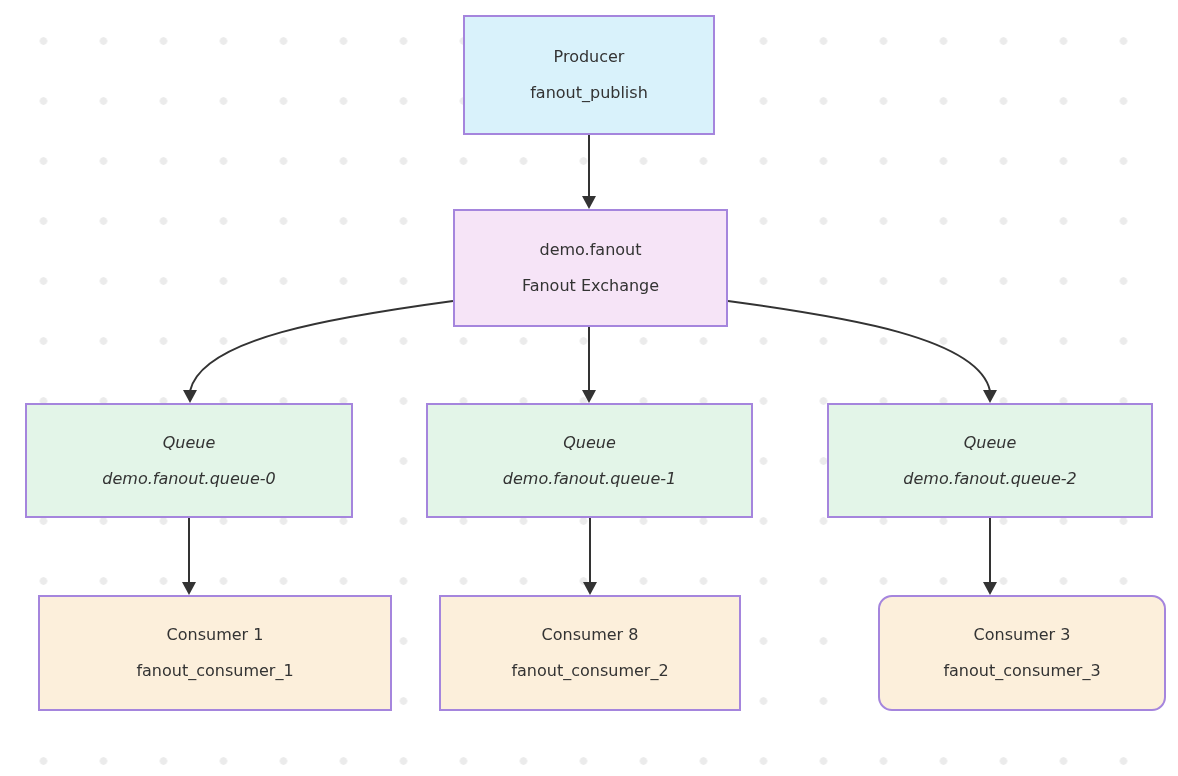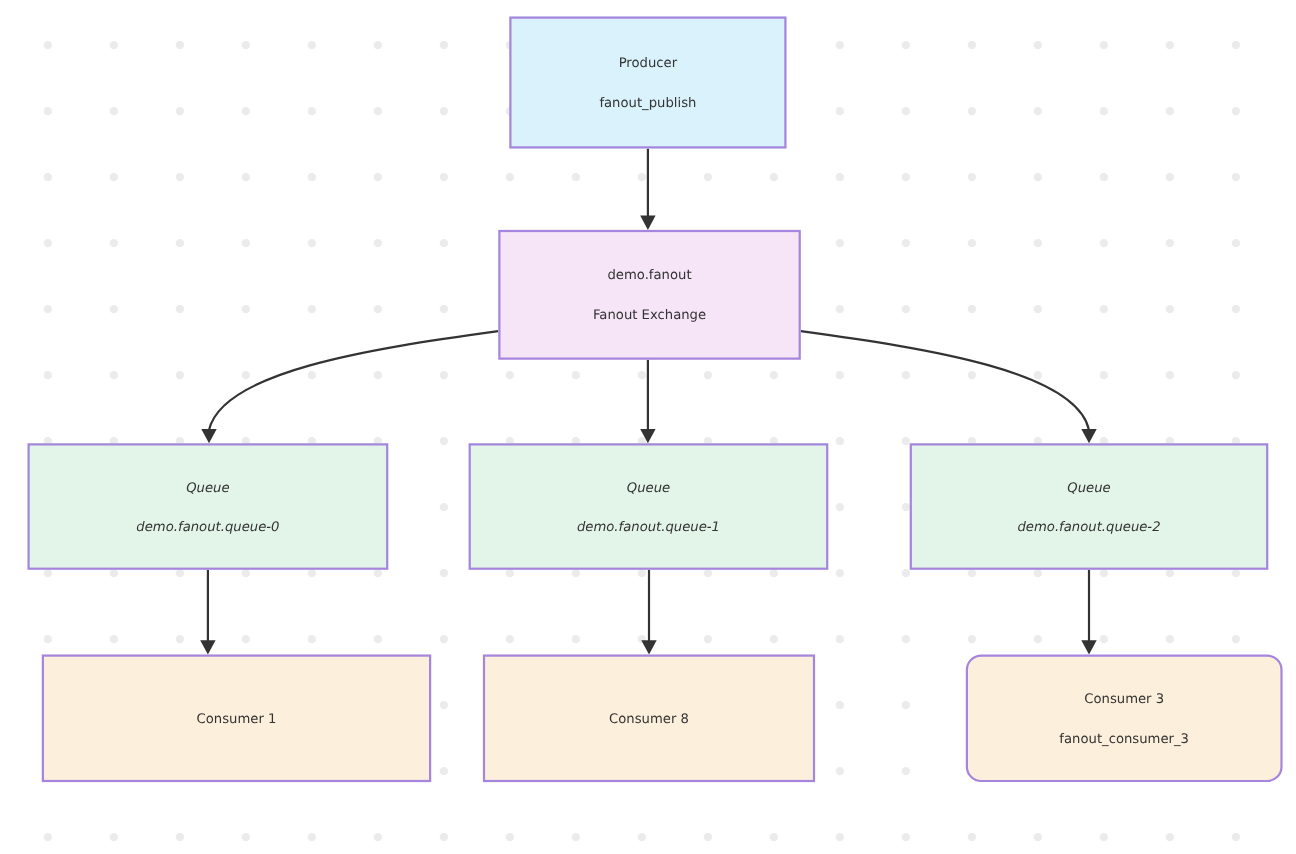--- a/index.html
+++ b/index.html
@@ -47,21 +47,21 @@
   .node {
     position: absolute;
     box-sizing: border-box;
     border: 2px solid var(--node-border);
     display: flex;
     flex-direction: column;
     align-items: center;
     justify-content: center;
     text-align: center;
     color: var(--text);
-    font-size: 12px;
+    font-size: 16px;
     line-height: 36px;
     white-space: nowrap;
   }
   .node--producer { left: 463px; top: 15px;  width: 252px; height: 120px; background: var(--producer-fill); }
   .node--exchange { left: 453px; top: 209px; width: 275px; height: 118px; background: var(--exchange-fill); }
   .node--queue    { top: 403px; height: 115px; background: var(--queue-fill); font-style: italic; }
   .node--queue-0  { left: 25px;  width: 328px; }
   .node--queue-1  { left: 426px; width: 327px; }
   .node--queue-2  { left: 827px; width: 326px; }
   .node--consumer { top: 595px; height: 116px; background: var(--consumer-fill); }
@@ -132,24 +132,26 @@
     <span>demo.fanout.queue-1</span>
   </div>
 
   <div class="node node--queue node--queue-2">
     <span>Queue</span>
     <span>demo.fanout.queue-2</span>
   </div>
 
   <div class="node node--consumer node--consumer-1">
     <span>Consumer 1</span>
+    <span>fanout_consumer_1</span>
   </div>
 
   <div class="node node--consumer node--consumer-2">
     <span>Consumer 8</span>
+    <span>fanout_consumer_2</span>
   </div>
 
   <div class="node node--consumer node--consumer-3">
     <span>Consumer 3</span>
     <span>fanout_consumer_3</span>
   </div>
 
 </div>
 
 </body></html>

